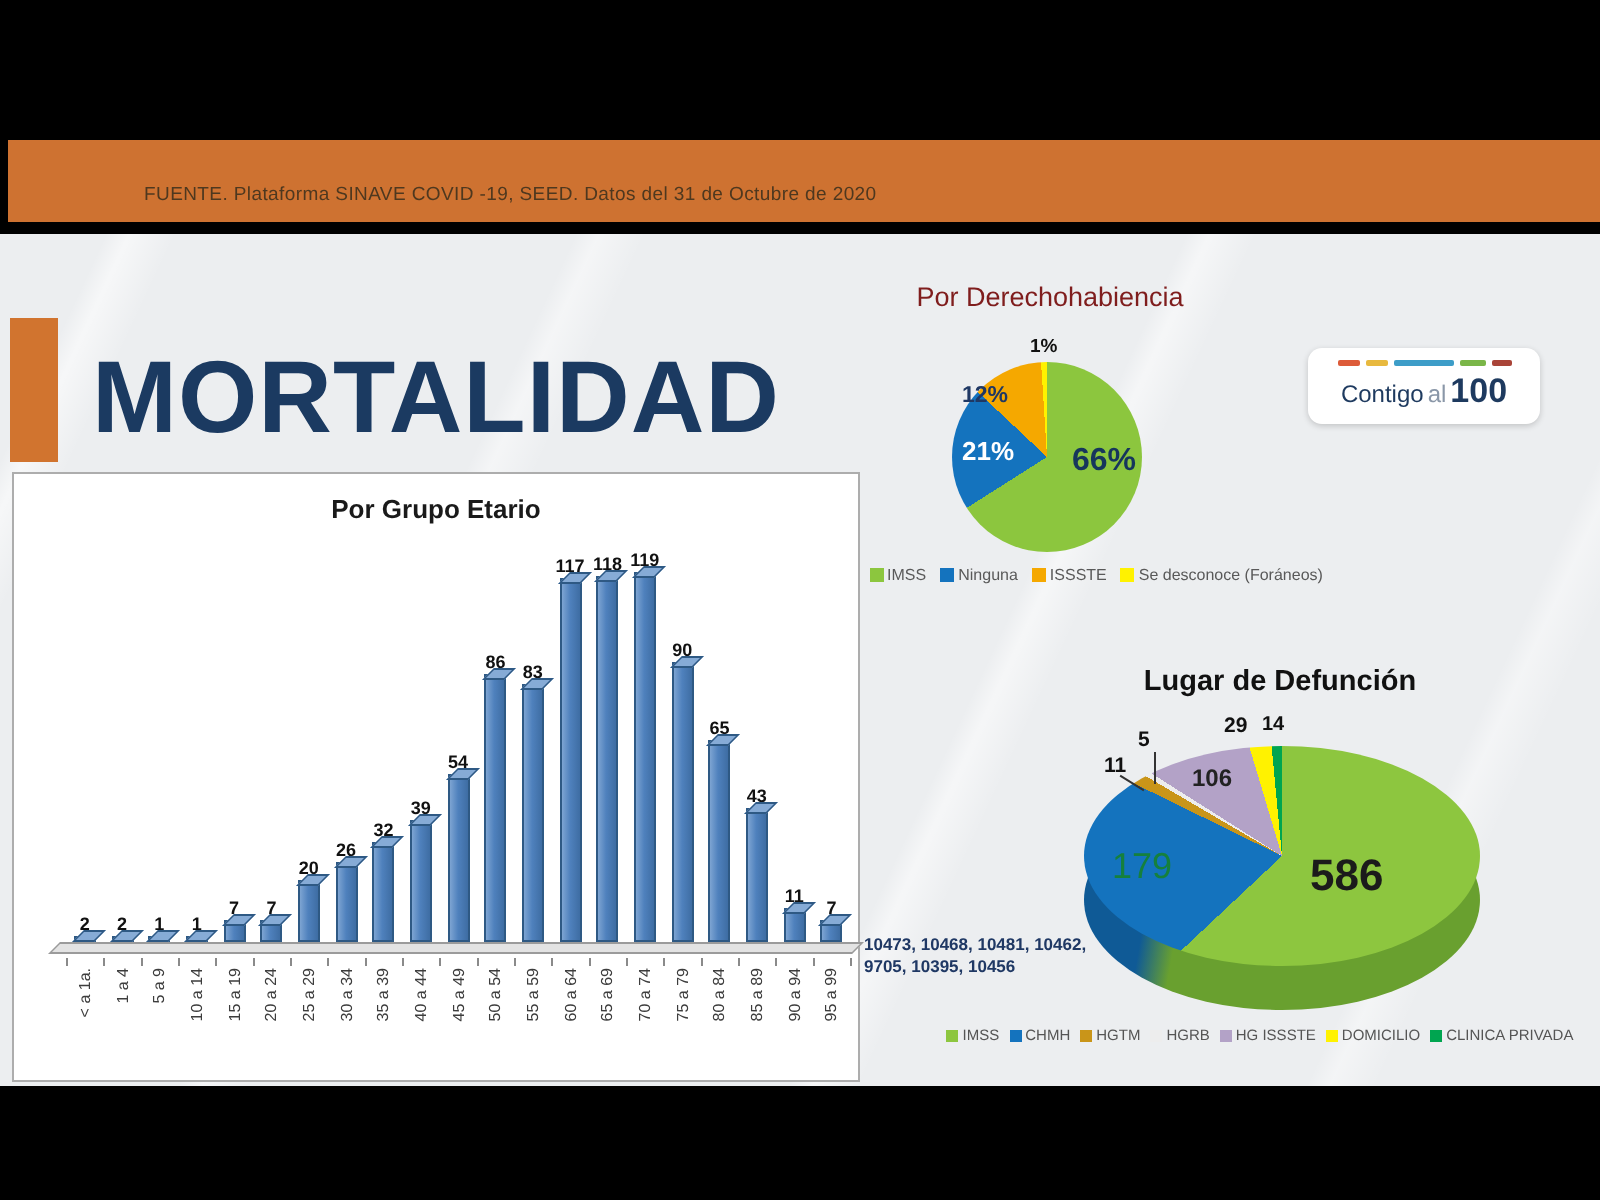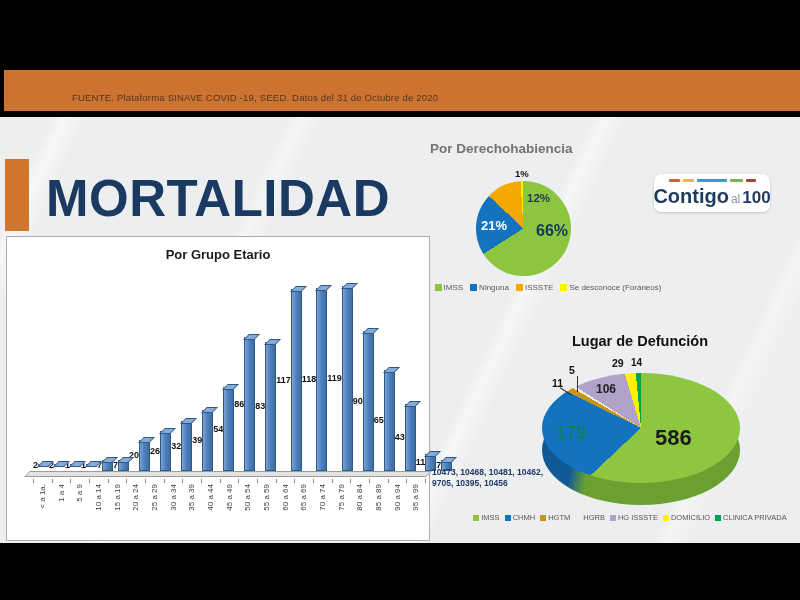--- a/index.html
+++ b/index.html
@@ -19,53 +19,53 @@
       transparent 58%, rgba(255,255,255,.5) 59%, transparent 61%,
       transparent 80%, rgba(255,255,255,.4) 81%, transparent 83%); }
 
   .accent-rect { position:absolute; left:5px; top:42px; width:24px; height:72px; background:#D1742F; }
   .main-title { position:absolute; left:46px; top:52px; font-size:51px; font-weight:800; color:#1B3A61; letter-spacing:.5px; }
 
   
   .bar-panel { position:absolute; left:6px; top:119px; width:424px; height:305px; background:#fff; border:1px solid #ADADAD; }
   .bar-title { position:absolute; left:0; top:10px; width:100%; text-align:center; font-size:13px; font-weight:bold; color:#1a1a1a; }
   .bar-plot { position:absolute; left:26px; top:42px; width:392px; height:192px; display:flex; align-items:flex-end; }
-  .bar-col { flex:1 1 0; display:flex; align-items:center; justify-content:flex-end; }
+  .bar-col { flex:1 1 0; display:flex; flex-direction:column; align-items:center; justify-content:flex-end; }
   .bar-val { font-size:9px; font-weight:bold; color:#111; margin-bottom:1px; white-space:nowrap; }
   .bar { position:relative; width:11px; border:1px solid #2E5984;
          background:linear-gradient(90deg,#7DA4D2 0%,#4F81BD 45%,#3E6DA3 100%); }
   .bar::before { content:""; position:absolute; top:-4px; left:1px; width:100%; height:4px;
          background:#86ABD6; border:1px solid #2E5984; transform:skewX(-45deg); }
   .floor { position:absolute; left:20px; top:234px; width:402px; height:6px; background:#E3E3E3;
            border:1px solid #9B9B9B; transform:skewX(-45deg); }
   .ticks { position:absolute; left:26px; top:242px; width:394px; height:4px;
            background:repeating-linear-gradient(90deg,#8A8A8A 0 1px,transparent 1px 18.67px); }
   .xlabels { position:absolute; left:26px; top:247px; width:392px; height:55px; display:flex; align-items:flex-start; }
   .x-cell { flex:1 1 0; display:flex; justify-content:center; }
   .x-lab { writing-mode:vertical-rl; transform:rotate(180deg); font-size:8px; color:#3d3d3d; white-space:nowrap; }
 
   
-  .pie1-title { position:absolute; left:430px; top:24px; width:190px; font-size:13.5px; font-weight:bold; color:#737373; }
+  .pie1-title { position:absolute; left:430px; top:24px; width:190px; text-align:center; font-size:13.5px; font-weight:normal; color:#7f1d1d; }
   .pie1 { position:absolute; left:476px; top:64px; width:95px; height:95px; border-radius:50%; }
   .p1-l66 { position:absolute; left:536px; top:105px; font-size:16px; font-weight:bold; color:#16365C; }
   .p1-l21 { position:absolute; left:481px; top:101px; font-size:13px; font-weight:bold; color:#fff; }
-  .p1-l12 { position:absolute; left:527px; top:75px; font-size:11.5px; font-weight:bold; color:#1F3864; }
+  .p1-l12 { position:absolute; left:481px; top:75px; font-size:11.5px; font-weight:bold; color:#1F3864; }
   .p1-l1  { position:absolute; left:515px; top:51px; font-size:9.5px; font-weight:bold; color:#111; }
   .legend1 { position:absolute; left:428px; top:166px; width:240px; display:flex; justify-content:center;
              gap:7px; font-size:8px; color:#595959; white-space:nowrap; }
 
   
   .logo { position:absolute; left:654px; top:57px; width:116px; height:38px; background:#fff; border-radius:7px;
           box-shadow:0 1px 3px rgba(0,0,0,.18); display:flex; flex-direction:column; align-items:center; justify-content:center; }
   .logo-dashes { display:flex; gap:3px; margin-bottom:3px; }
   .logo-dashes span { height:3px; border-radius:1px; }
   .ld1{width:11px;background:#DD5B39;} .ld2{width:11px;background:#E8B93E;}
   .ld3{width:30px;background:#3D9DC8;} .ld4{width:13px;background:#7AB648;} .ld5{width:10px;background:#A94438;}
   .logo-text { display:flex; align-items:baseline; }
-  .logo-w1 { font-size:20px; font-weight:700; color:#1E3A5F; }
+  .logo-w1 { font-size:12px; font-weight:400; color:#1E3A5F; }
   .logo-w2 { font-size:12px; color:#8A97A8; margin:0 2px; }
   .logo-w3 { font-size:17px; font-weight:800; color:#1E3A5F; }
 
   
   .pie2-title { position:absolute; left:540px; top:216px; width:200px; text-align:center; font-size:14.5px; font-weight:bold; color:#111; }
   .pie2-depth { position:absolute; left:542px; top:278px; width:198px; height:110px; border-radius:50%;
                 background:linear-gradient(100deg,#0F5A96 0 19%, #69A02F 27%); }
   .pie2-top { position:absolute; left:542px; top:256px; width:198px; height:110px; border-radius:50%; }
   .p2-v586 { position:absolute; left:655px; top:308px; font-size:22px; font-weight:800; color:#1b1b1b; }
   .p2-v179 { position:absolute; left:556px; top:306px; font-size:18px; font-weight:normal; color:#15803d; }

